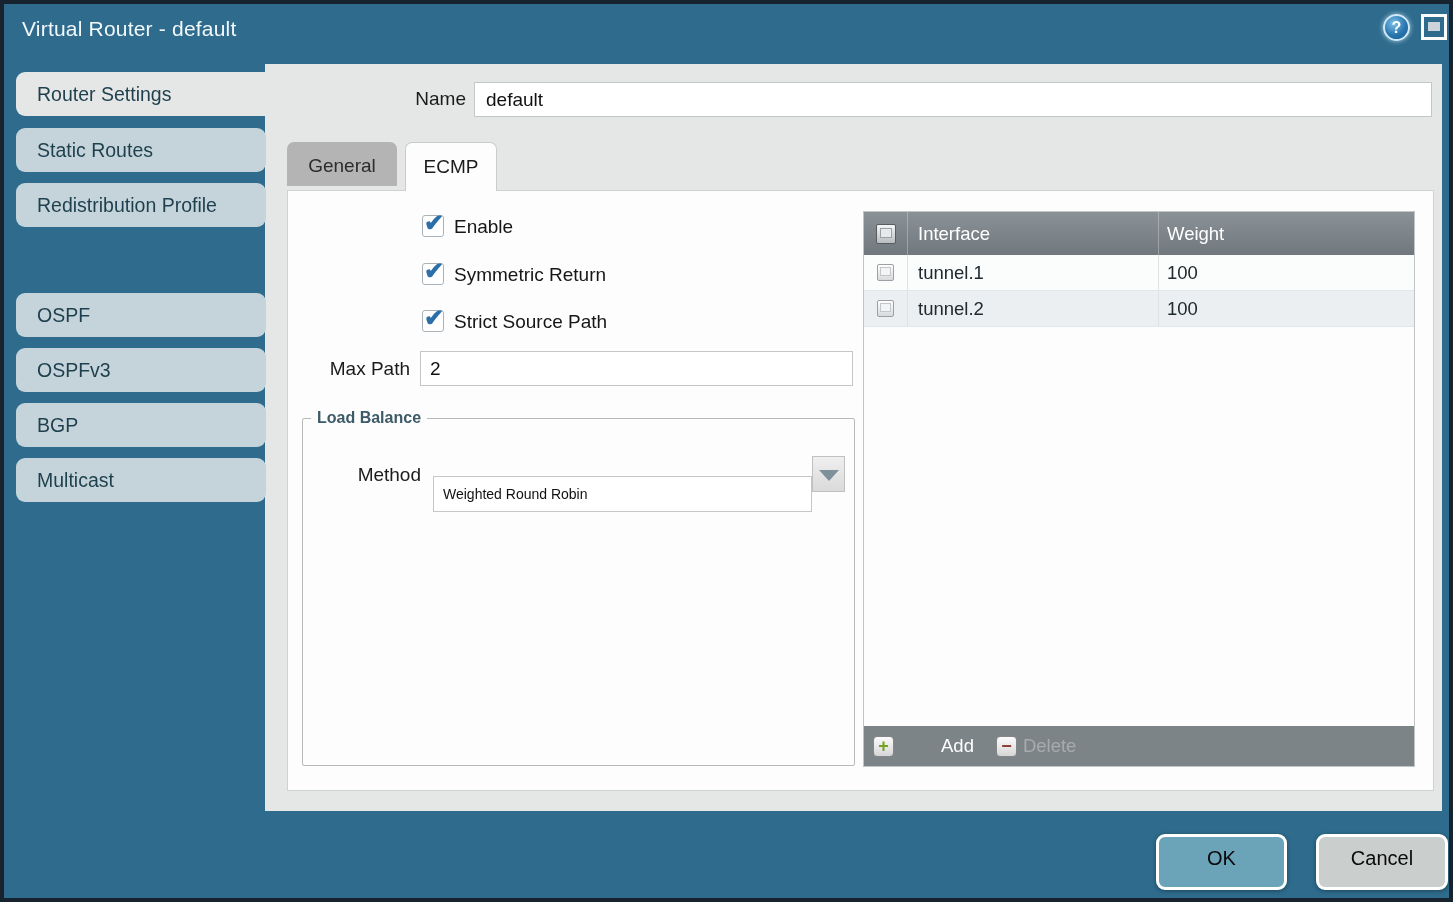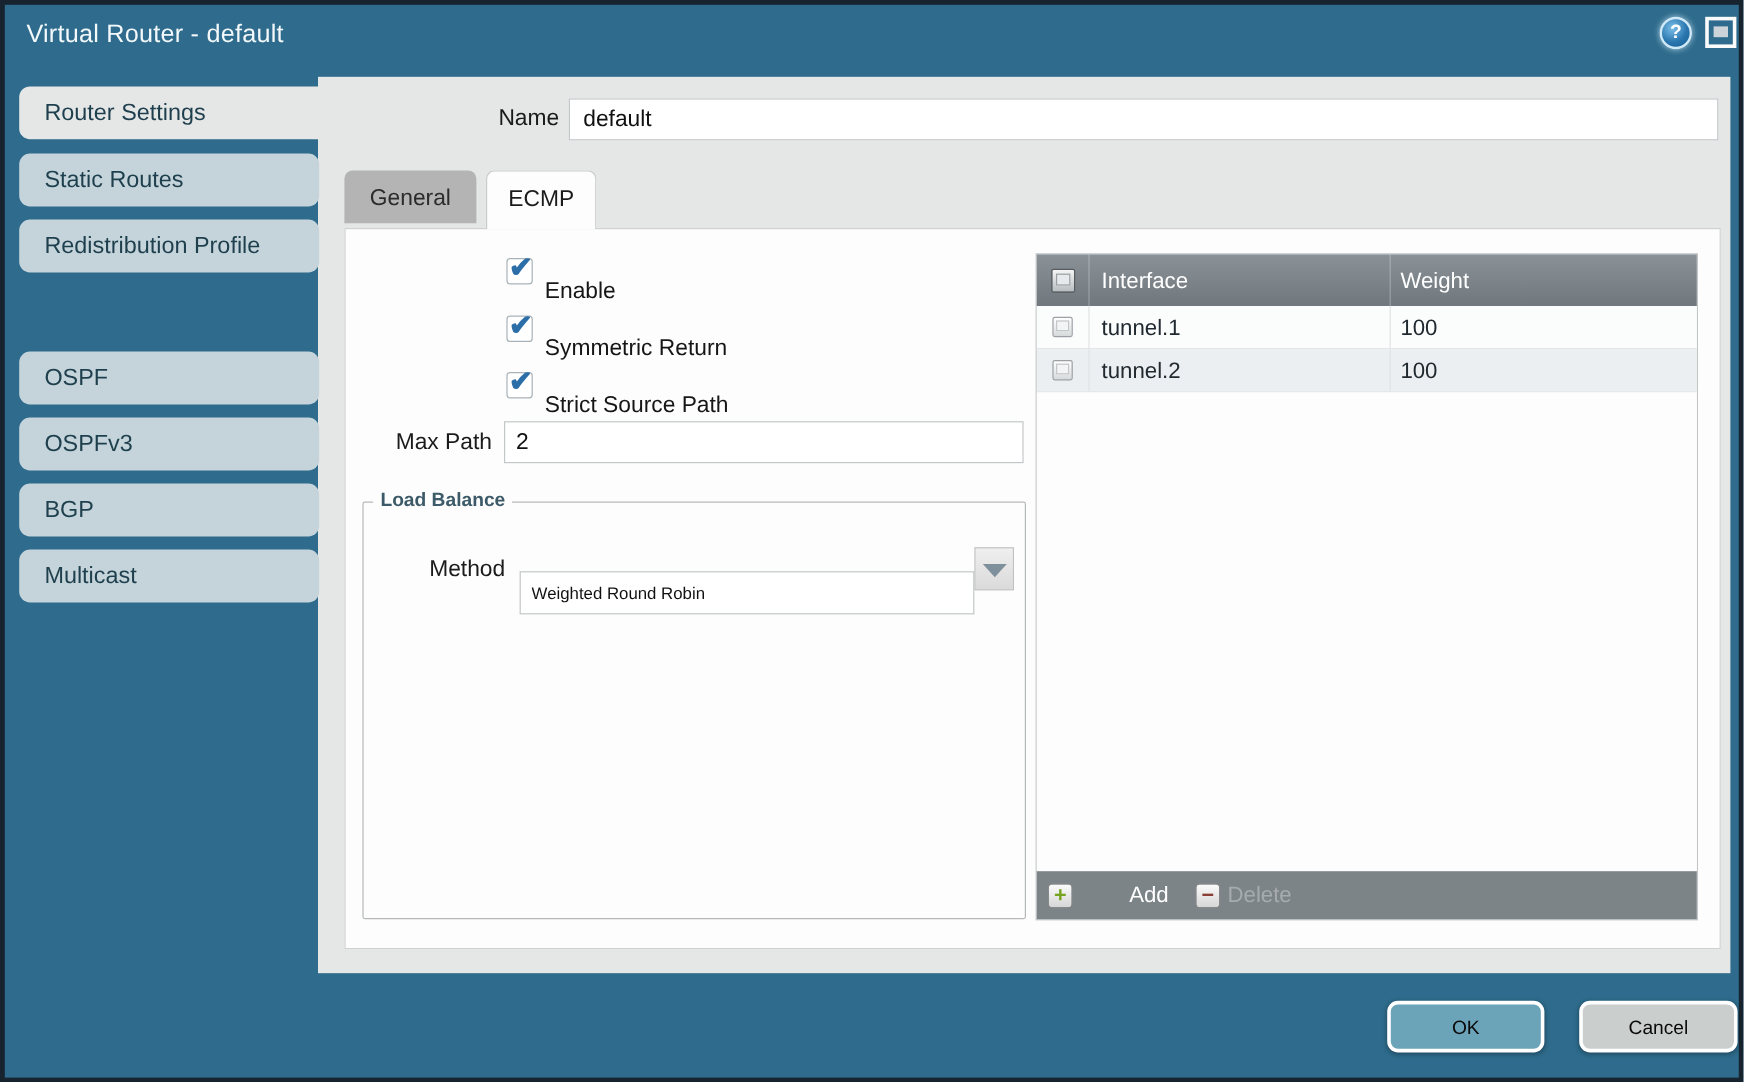--- a/index.html
+++ b/index.html
@@ -69,21 +69,21 @@
   
   .check-row { position:absolute; left:134px; height:24px; }
   .check-row .box {
     position:absolute; left:0; top:0; width:22px; height:22px;
     border:1px solid #a9b3b9; border-radius:3px; background:#fff; cursor:pointer;
   }
   .check-row .box::after {
     content:"\2714"; position:absolute; left:1px; top:-7px;
     font-size:24px; font-weight:bold; color:#2b6ea8;
   }
-  .check-row .lbl { position:absolute; left:32px; top:16px; font-size:19px; color:#161616;
+  .check-row .lbl { position:absolute; left:32px; top:0; font-size:19px; color:#161616;
                     line-height:24px; white-space:nowrap; }
 
   .maxpath-label { position:absolute; left:18px; top:167px; width:104px; text-align:right;
                    font-size:19px; color:#1b1b1b; }
   .maxpath-input { position:absolute; left:132px; top:160px; width:433px; height:35px;
                    border:1px solid #c3c7c9; background:#fff; font-size:19px; padding-left:9px; color:#111; }
 
   
   .lb-fieldset {
     position:absolute; left:14px; top:218px; width:553px; height:357px;
@@ -148,22 +148,22 @@
     background:linear-gradient(#fbfbfb,#d6d6d6); text-align:center;
     font-weight:900; font-size:18px; line-height:19px;
   }
   .plus-glyph  { color:#76a420; }
   .minus-glyph { color:#8c3f36; }
   .add-label    { color:#ffffff;margin-left:41px; }
   .delete-label { color:#a6abae; }
 
   
   .action-btn {
-    position:absolute; top:830px; height:43px; border:3px solid #ffffff; border-radius:9px;
-    font-size:16px; color:#0a0a0a; text-align:center; line-height:42px; cursor:pointer;
+    position:absolute; top:830px; height:56px; border:3px solid #ffffff; border-radius:9px;
+    font-size:20px; color:#0a0a0a; text-align:center; line-height:42px; cursor:pointer;
     box-shadow:0 1px 4px rgba(0,0,0,.35);
   }
   .ok-btn     { left:1152px; width:131px; background:#6ba3b9; }
   .cancel-btn { left:1296px; width:132px; background:#cacecd;margin-left:16px; }
 </style>
 </head>
 <body>
 
 <div class="window">
 

